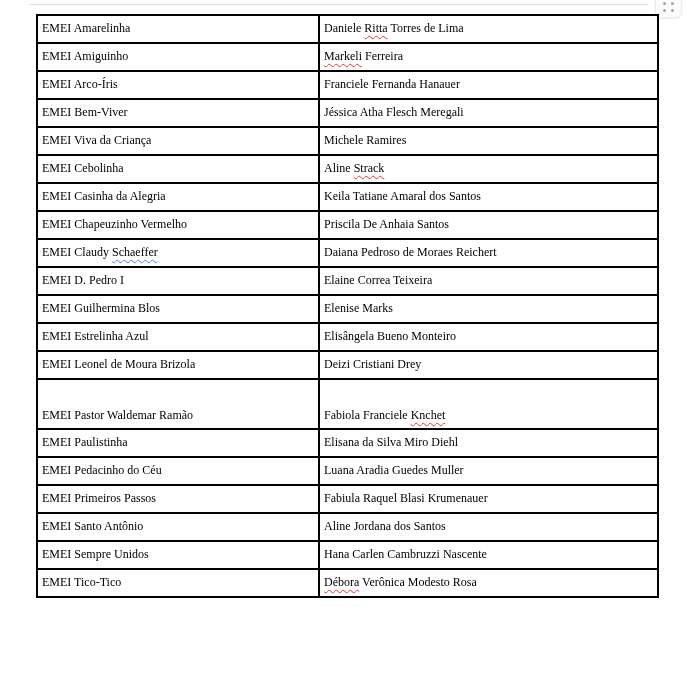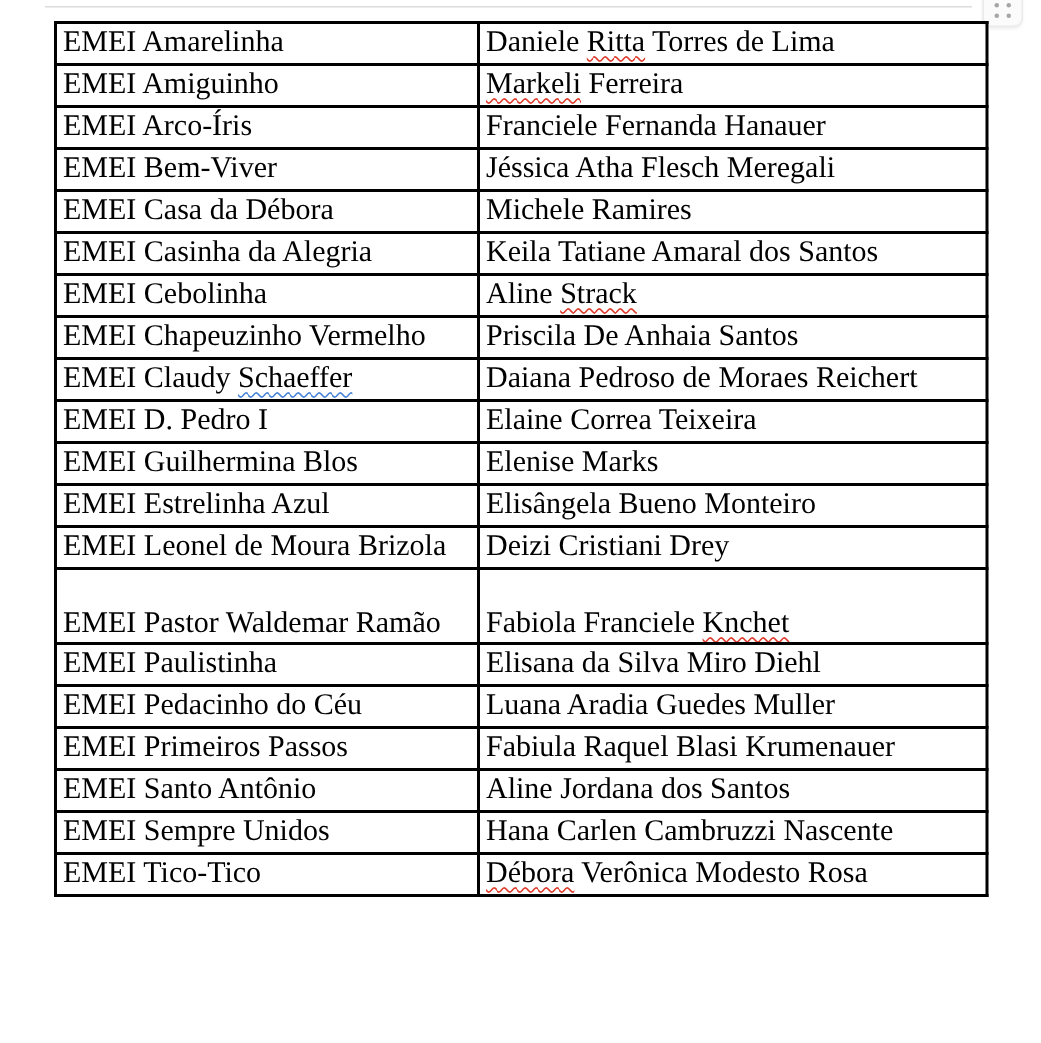--- a/index.html
+++ b/index.html
@@ -60,21 +60,21 @@
     position: absolute;
     left: 36px;
     top: 14px;
     border-collapse: collapse;
     table-layout: fixed;
   }
   .doc-table td {
     border: 2px solid #000000;
     vertical-align: top;
     padding: 2px 4px 2px 4px;
-    font-size: 20px;
+    font-size: 12px;
     line-height: 21px;
     white-space: nowrap;
     overflow: hidden;
   }
   .doc-table col.c1 { width: 282px; }
   .doc-table col.c2 { width: 339px; }
   .doc-table tr { height: 28px; }
   .doc-table tr.tall { height: 37px; }
   .doc-table tr.tall td { padding-top: 25px; }
 
@@ -123,30 +123,30 @@
       </tr>
       <tr>
         <td>EMEI Arco-Íris</td>
         <td>Franciele Fernanda Hanauer</td>
       </tr>
       <tr>
         <td>EMEI Bem-Viver</td>
         <td>Jéssica Atha Flesch Meregali</td>
       </tr>
       <tr>
-        <td>EMEI Casa da Débora</td>
+        <td>EMEI Viva da Criança</td>
         <td>Michele Ramires</td>
+      </tr>
+      <tr>
+        <td>EMEI Cebolinha</td>
+        <td>Aline <span class="sq-red">Strack</span></td>
       </tr>
       <tr>
         <td>EMEI Casinha da Alegria</td>
         <td>Keila Tatiane Amaral dos Santos</td>
-      </tr>
-      <tr>
-        <td>EMEI Cebolinha</td>
-        <td>Aline <span class="sq-red">Strack</span></td>
       </tr>
       <tr>
         <td>EMEI Chapeuzinho Vermelho</td>
         <td>Priscila De Anhaia Santos</td>
       </tr>
       <tr>
         <td>EMEI Claudy <span class="sq-blue">Schaeffer</span></td>
         <td>Daiana Pedroso de Moraes Reichert</td>
       </tr>
       <tr>

